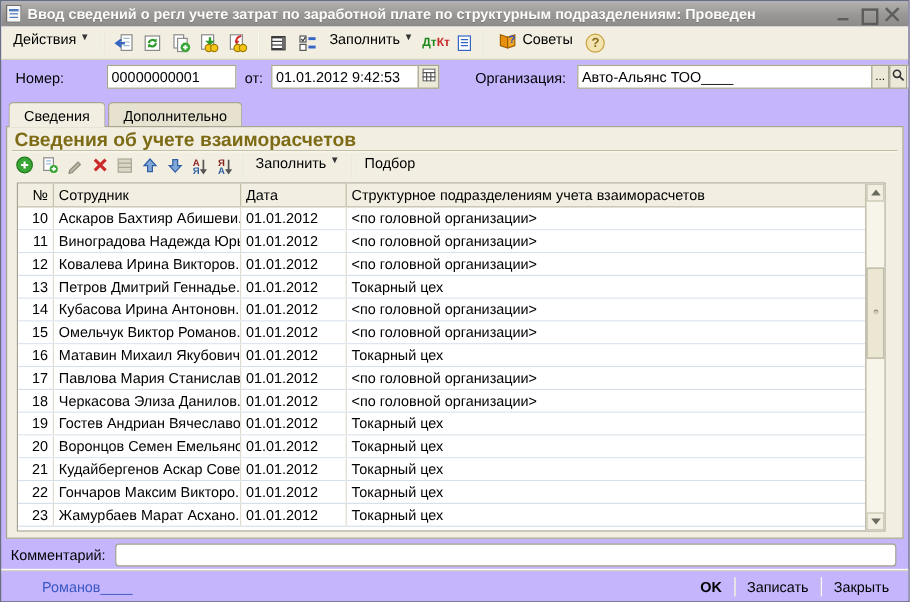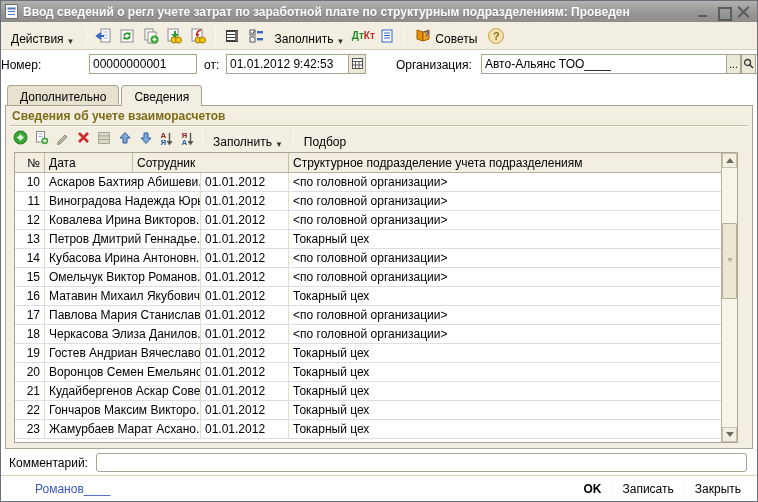--- a/index.html
+++ b/index.html
@@ -1,21 +1,21 @@
 <!DOCTYPE html>
 <html><head>
 <meta charset="utf-8">
 <style>
   * { box-sizing: border-box; margin: 0; padding: 0; }
   html,body { background:#cfd4dc; }
   body { font-family:"Liberation Sans", sans-serif; font-size:12px; color:#000; }
 
   .window {
     position:relative; width:758px; height:502px;
-    background:#ffffff;
+    background:#c4b5fd;
     border:1px solid #68707e;
     box-shadow:2px 2px 0 rgba(30,40,70,.45);
     overflow:hidden;
   }
 
   
   .titlebar {
     position:absolute; left:0; top:0; right:0; height:21px;
     background:linear-gradient(180deg,#b3b2af 0%,#989795 55%,#8d8c8a 100%);
     display:flex; align-items:center; padding:0 4px; gap:5px;
@@ -34,21 +34,21 @@
   .win-btn.close:after { transform:rotate(-45deg); }
 
   
   .toolbar {
     position:absolute; left:0; top:21px; right:0; height:28px;
     background:#f2efe2; border-bottom:1px solid #d6d2bd;
     display:flex; align-items:center; padding:0 4px; gap:2px;
   }
   .tsep { width:1px; height:20px; background:#c9c5b0; border-right:1px solid #fbfaf2; margin:0 3px; flex:0 0 auto; }
   .btn-flat {
-    display:inline-flex; align-items:flex-end; gap:3px; height:22px; padding:0 5px;
+    display:inline-flex; align-items:flex-start; gap:3px; height:22px; padding:0 5px;
     border:1px solid transparent; border-radius:2px; cursor:pointer; white-space:nowrap;
   }
   .caret { font-size:8px; color:#333; }
   .ibtn { width:22px; height:22px; display:inline-flex; align-items:center; justify-content:center;
           border:1px solid transparent; border-radius:2px; cursor:pointer; flex:0 0 auto; }
   .ibtn svg { display:block; }
   .dtkt { display:flex; flex-direction:row; line-height:8px; font-size:10px; font-weight:bold; font-family:"Liberation Sans",sans-serif; }
   .dtkt .dt { color:#1e8a1e; } .dtkt .kt { color:#c62828; }
   .help-circle { width:16px; height:16px; border-radius:50%; background:#f3e3b0; border:1px solid #c9a23e;
      color:#8a6d1c; font-weight:bold; font-size:11px; display:flex; align-items:center; justify-content:center; }
@@ -63,21 +63,21 @@
 
   
   .tabs { position:absolute; left:6px; top:84px; height:20px; display:flex; gap:2px; }
   .tab { padding:2px 12px 0 12px; height:20px; border:1px solid #a9a592; border-bottom:none;
          border-radius:4px 4px 0 0; background:#e6e2cf; cursor:pointer; display:flex; align-items:center; }
   .tab.active { background:#f2efe2; position:relative; z-index:3; height:21px; font-weight:normal; }
 
   
   .panel { position:absolute; left:4px; right:4px; top:104px; height:344px;
            border:1px solid #a9a592; background:#f2efe2; }
-  .section-title { position:absolute; left:6px; top:3px; font-weight:bold; color:#7d6b16; font-size:12px; }
+  .section-title { position:absolute; left:6px; top:3px; font-weight:bold; color:#7d6b16; font-size:16px; }
   .section-rule { position:absolute; left:4px; right:4px; top:19px; height:2px;
                   border-top:1px solid #c4c0a8; border-bottom:1px solid #fbfaf0; }
   .grid-toolbar { position:absolute; left:4px; top:22px; right:4px; height:22px;
                   display:flex; align-items:center; gap:1px; }
   .gbtn { width:20px; height:20px; display:inline-flex; align-items:center; justify-content:center;
           border:1px solid transparent; border-radius:2px; cursor:pointer; flex:0 0 auto; }
 
   
   .table { position:absolute; left:8px; right:14px; top:46px; bottom:5px;
            border:1px solid #a9a592; background:#fff; overflow:hidden; }
@@ -248,21 +248,21 @@
             <text x="9" y="10" font-size="9" font-weight="bold" fill="#2b4fc4">?</text>
           </svg></span>
       <span>Советы</span>
     </div>
     <div class="ibtn">
       <span class="help-circle">?</span>
     </div>
   </div>
 
   <div class="formrow">
-    <span class="lbl" style="left:0;">Номер:</span>
+    <span class="lbl" style="left:12px;">Номер:</span>
     <div class="field" style="left:88px; width:108px;">
       <span>00000000001</span>
     </div>
     <span class="lbl" style="left:203px;">от:</span>
     <div class="field" style="left:225px; width:140px;">
       <span>01.01.2012 9:42:53</span>
     </div>
     <div class="field-btn" style="left:347px; width:18px;">
       <span><svg width="11" height="11" viewBox="0 0 11 11">
             <rect x="0.5" y="0.5" width="10" height="10" fill="#fff" stroke="#555"></rect>
@@ -281,22 +281,22 @@
     </div>
     <div class="field-btn" style="left:740px; width:15px;">
       <span><svg width="11" height="11" viewBox="0 0 11 11">
             <circle cx="4.5" cy="4.5" r="3" fill="none" stroke="#333" stroke-width="1.3"></circle>
             <line x1="6.8" y1="6.8" x2="10" y2="10" stroke="#333" stroke-width="1.5"></line>
           </svg></span>
     </div>
   </div>
 
   <div class="tabs">
+    <div class="tab active">Сведения</div>
     <div class="tab">Дополнительно</div>
-    <div class="tab active">Сведения</div>
   </div>
 
   <div class="panel">
     <div class="section-title">Сведения об учете взаиморасчетов</div>
     <div class="section-rule"></div>
 
     <div class="grid-toolbar">
       <div class="gbtn">
         <span><svg width="15" height="15" viewBox="0 0 15 15">
               <circle cx="7.5" cy="7.5" r="6.5" fill="#3aa635" stroke="#1f7a1f"></circle>
@@ -370,23 +370,23 @@
       </div>
       <div class="tsep"></div>
       <div class="btn-flat">
         <span>Подбор</span>
       </div>
     </div>
 
     <div class="table">
       <div class="thead">
         <div class="th c-num">№</div>
+        <div class="th c-emp">Сотрудник</div>
         <div class="th c-date">Дата</div>
-        <div class="th c-emp">Сотрудник</div>
-        <div class="th c-div">Структурное подразделение учета подразделениям</div>
+        <div class="th c-div">Структурное подразделениям учета взаиморасчетов</div>
       </div>
       <div class="tbody">
         <div class="tr">
             <div class="td c-num">10</div>
             <div class="td c-emp">Аскаров Бахтияр Абишеви...</div>
             <div class="td c-date">01.01.2012</div>
             <div class="td c-div">&lt;по головной организации&gt;</div>
           </div>
           <div class="tr">
             <div class="td c-num">11</div>

